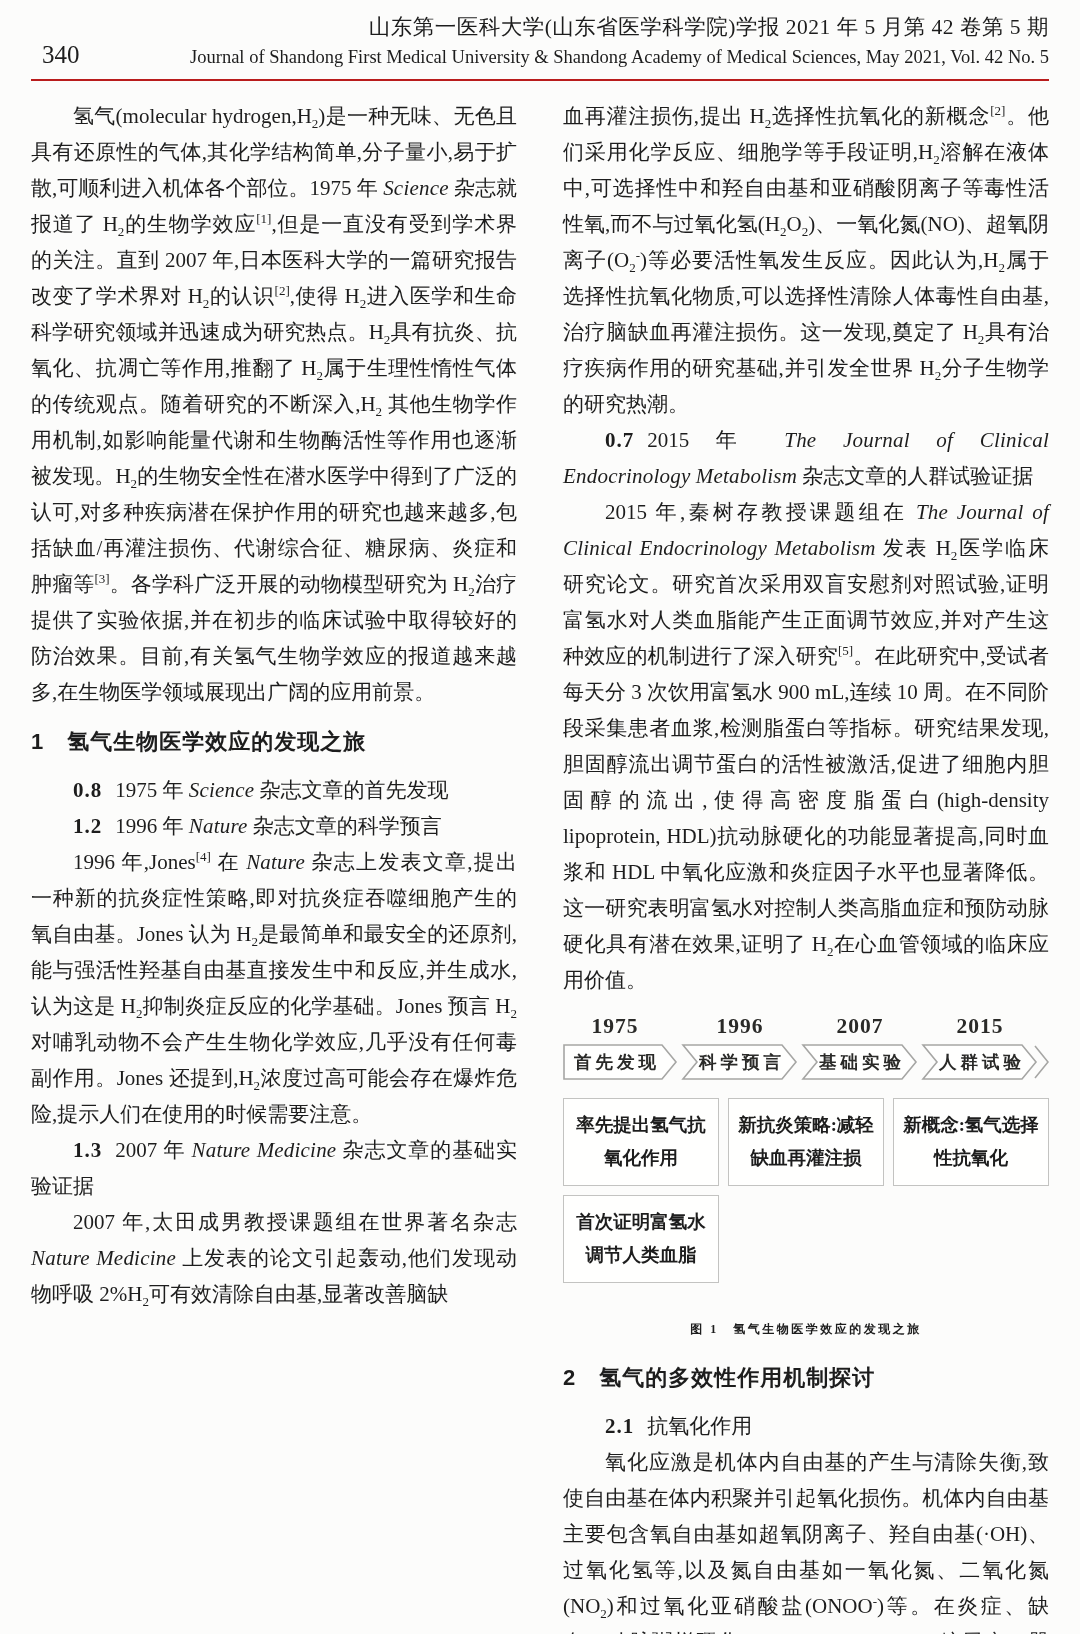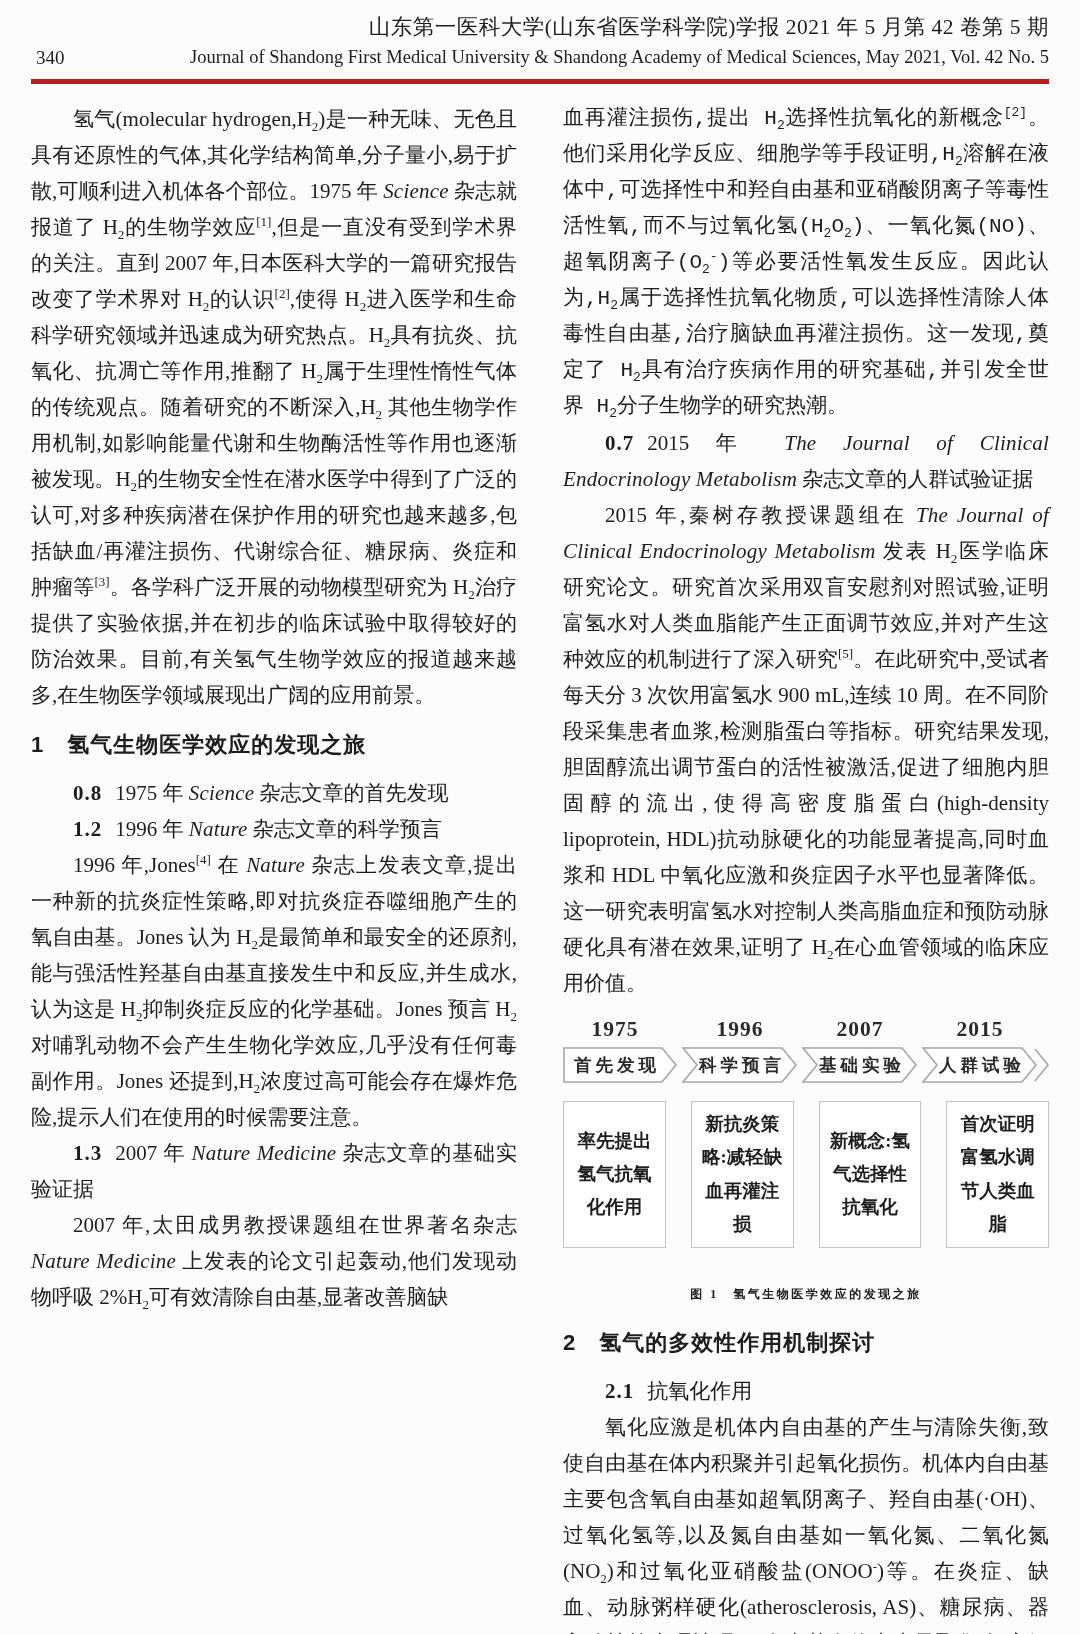--- a/index.html
+++ b/index.html
@@ -4,43 +4,43 @@
 <style>
   html,body{margin:0;padding:0;}
   body{
     width:1080px;height:1634px;
     background:#fcfcfb;color:#1d1d1d;
     font-family:"Liberation Serif","DejaVu Serif",serif;
     overflow:hidden;
   }
   .page{box-sizing:border-box;width:1080px;height:1634px;padding:12px 31px 0 31px;}
   
-  .header{position:relative;border-bottom:5px solid #b91c1c;padding-bottom:9px;}
+  .header{position:relative;border-bottom:2px solid #b91c1c;padding-bottom:9px;}
   .hdr-cn{text-align:right;font-size:21.5px;letter-spacing:.5px;line-height:30px;}
   .hdr-en{text-align:right;font-size:18.5px;line-height:26px;margin-top:2px;}
-  .page-num{position:absolute;left:5px;bottom:10px;font-size:19px;}
+  .page-num{position:absolute;left:11px;bottom:10px;font-size:25px;}
   
   .columns{display:flex;gap:46px;margin-top:17px;}
   .col{flex:0 0 486px;width:486px;font-size:21px;line-height:36px;text-align:justify;}
   .col p{margin:0;text-indent:2em;}
-  .col p.cont{text-indent:0;font-family:Liberation Mono, monospace;}
+  .col p.cont{text-indent:0;}
   .h-sec{
     font-family:"Liberation Sans","DejaVu Sans",sans-serif;
     font-weight:bold;font-size:22px;line-height:30px;
     margin:17px 0 15px;letter-spacing:1px;
   }
   .h-sub{margin:1px 0;text-indent:0;}
   .h-sub b{letter-spacing:1px;margin-right:13px;}
   sub,sup{font-size:0.62em;line-height:0;}
   i{letter-spacing:.2px;}
   
   .fig{margin-top:14px;}
   .fig svg{display:block;width:486px;height:78px;}
   .fig svg text{font-family:"Liberation Serif","DejaVu Serif",serif;}
-  .fig-boxes{display:grid;grid-template-columns:repeat(4,1fr);gap:25px;margin-top:8px;}
+  .fig-boxes{display:grid;grid-template-columns:repeat(3,1fr);gap:9px;margin-top:8px;}
   .fig-box{
     border:1.5px solid #c3c3c1;background:#fffffe;
     min-height:88px;box-sizing:border-box;padding:6px 6px;
     display:flex;align-items:center;justify-content:center;
     text-align:center;font-size:18.5px;font-weight:bold;line-height:1.8;
   }
   .fig-caption{text-align:center;font-size:12px;font-weight:600;letter-spacing:2.5px;margin-top:28px;}
   .sec2-gap{margin-top:16px;}
 </style>
 </head>

